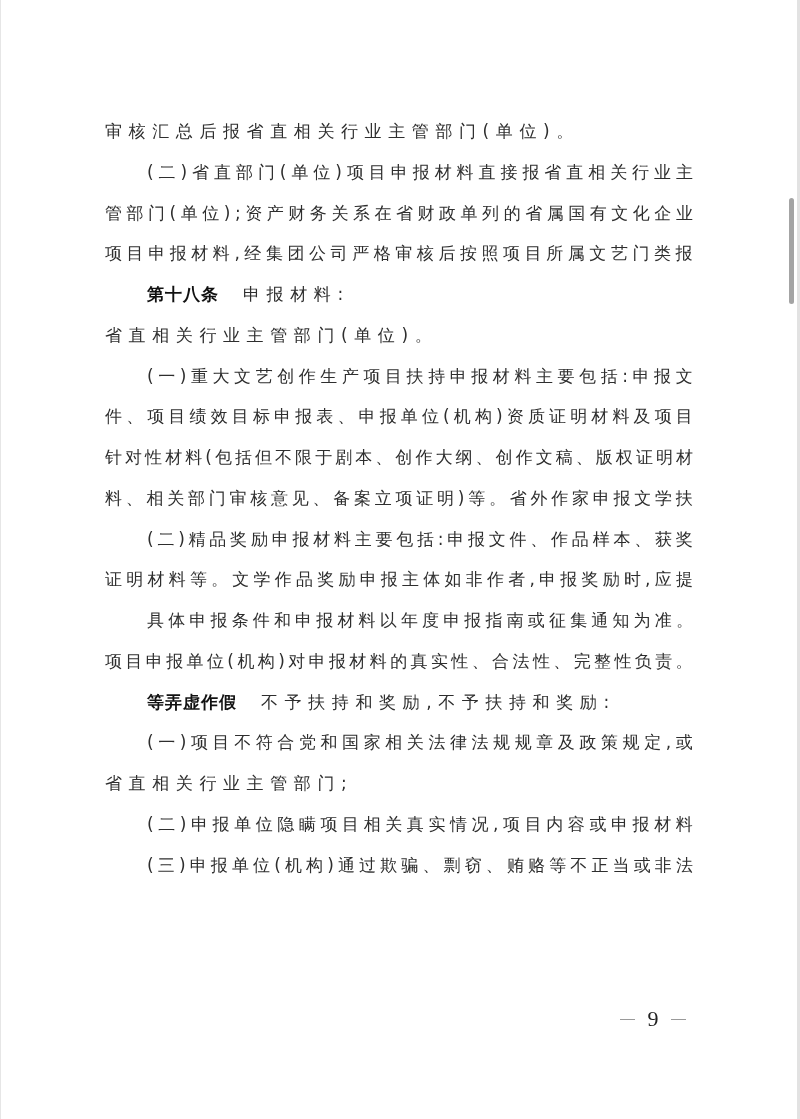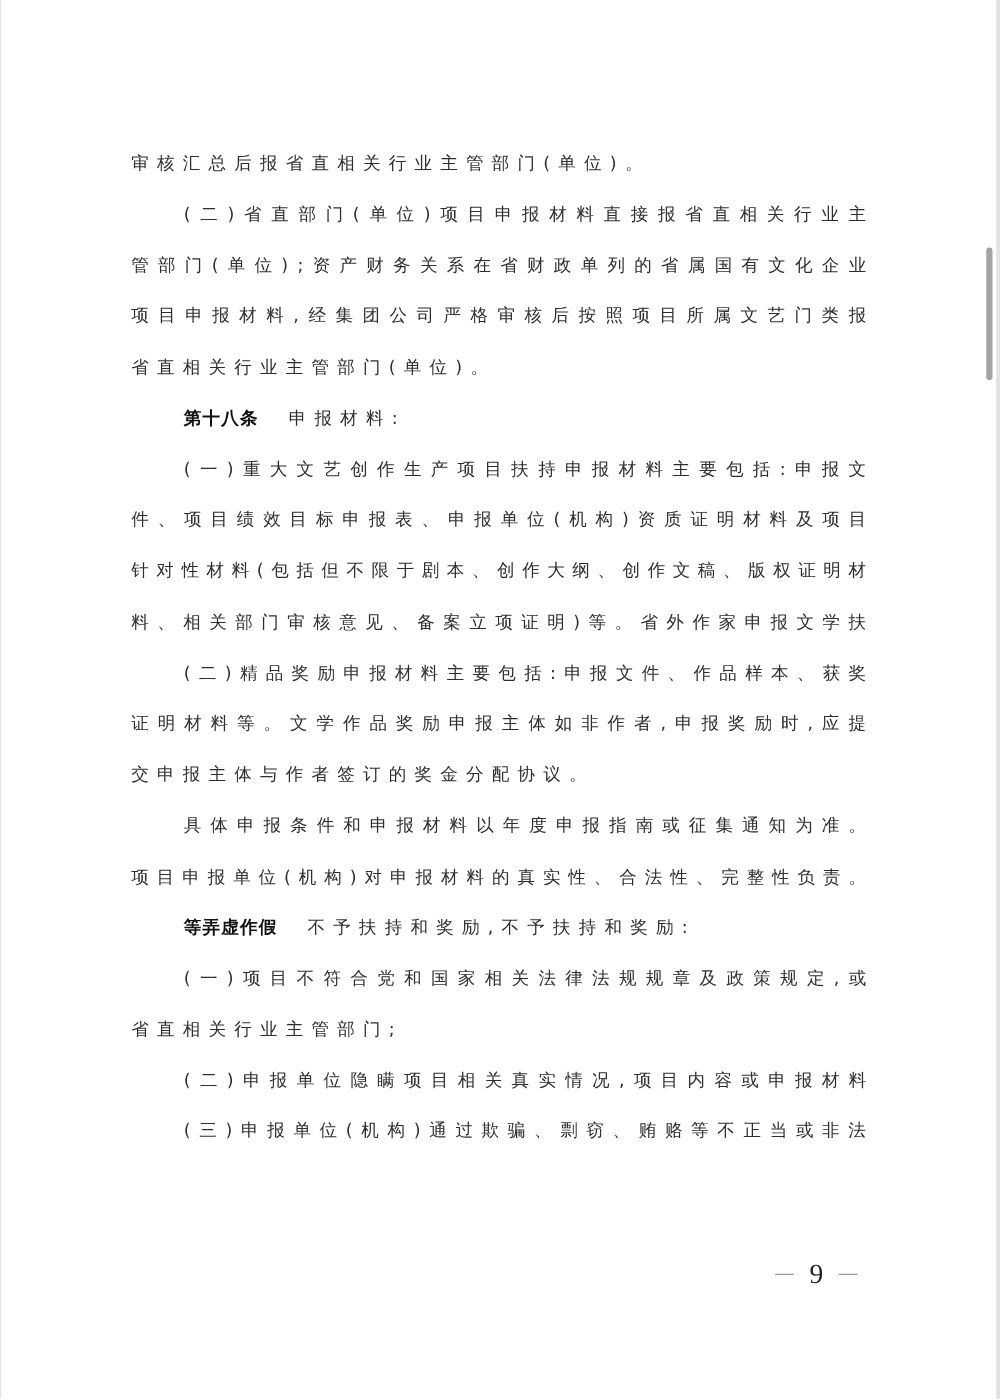--- a/index.html
+++ b/index.html
@@ -33,21 +33,21 @@
     }
     .page {
       position: absolute;
       left: 105px;
       top: 111px;
       width: 588px;
     }
     .line {
       height: 40.75px;
       line-height: 40.75px;
-      font-size: 14px;
+      font-size: 17px;
       color: #2e2e2e;
       white-space: nowrap;
       text-align: justify;
       text-align-last: justify;
       letter-spacing: 0;
       font-family: "DejaVu Sans", "Liberation Sans", sans-serif;
       font-weight: 400;
     }
     .line.last {
       text-align-last: left;
@@ -175,22 +175,22 @@
       <span>项</span>
       <span>目</span>
       <span>所</span>
       <span>属</span>
       <span>文</span>
       <span>艺</span>
       <span>门</span>
       <span>类</span>
       <span>报</span>
     </div>
+    <div class="line indent last"><span class="article-head">第十八条</span><span class="article-body">申报材料:</span></div>
     <div class="line last">省直相关行业主管部门(单位)。</div>
-    <div class="line indent last"><span class="article-head">第十八条</span><span class="article-body">申报材料:</span></div>
     <div class="line indent" style="display: flex; justify-content: space-between;">
       <span>(</span>
       <span>一</span>
       <span>)</span>
       <span>重</span>
       <span>大</span>
       <span>文</span>
       <span>艺</span>
       <span>创</span>
       <span>作</span>
@@ -361,21 +361,20 @@
       <span>,</span>
       <span>申</span>
       <span>报</span>
       <span>奖</span>
       <span>励</span>
       <span>时</span>
       <span>,</span>
       <span>应</span>
       <span>提</span>
     </div>
-    <div class="line last">交申报主体与作者签订的奖金分配协议。</div>
     <div class="line indent" style="display: flex; justify-content: space-between;">
       <span>具</span>
       <span>体</span>
       <span>申</span>
       <span>报</span>
       <span>条</span>
       <span>件</span>
       <span>和</span>
       <span>申</span>
       <span>报</span>

